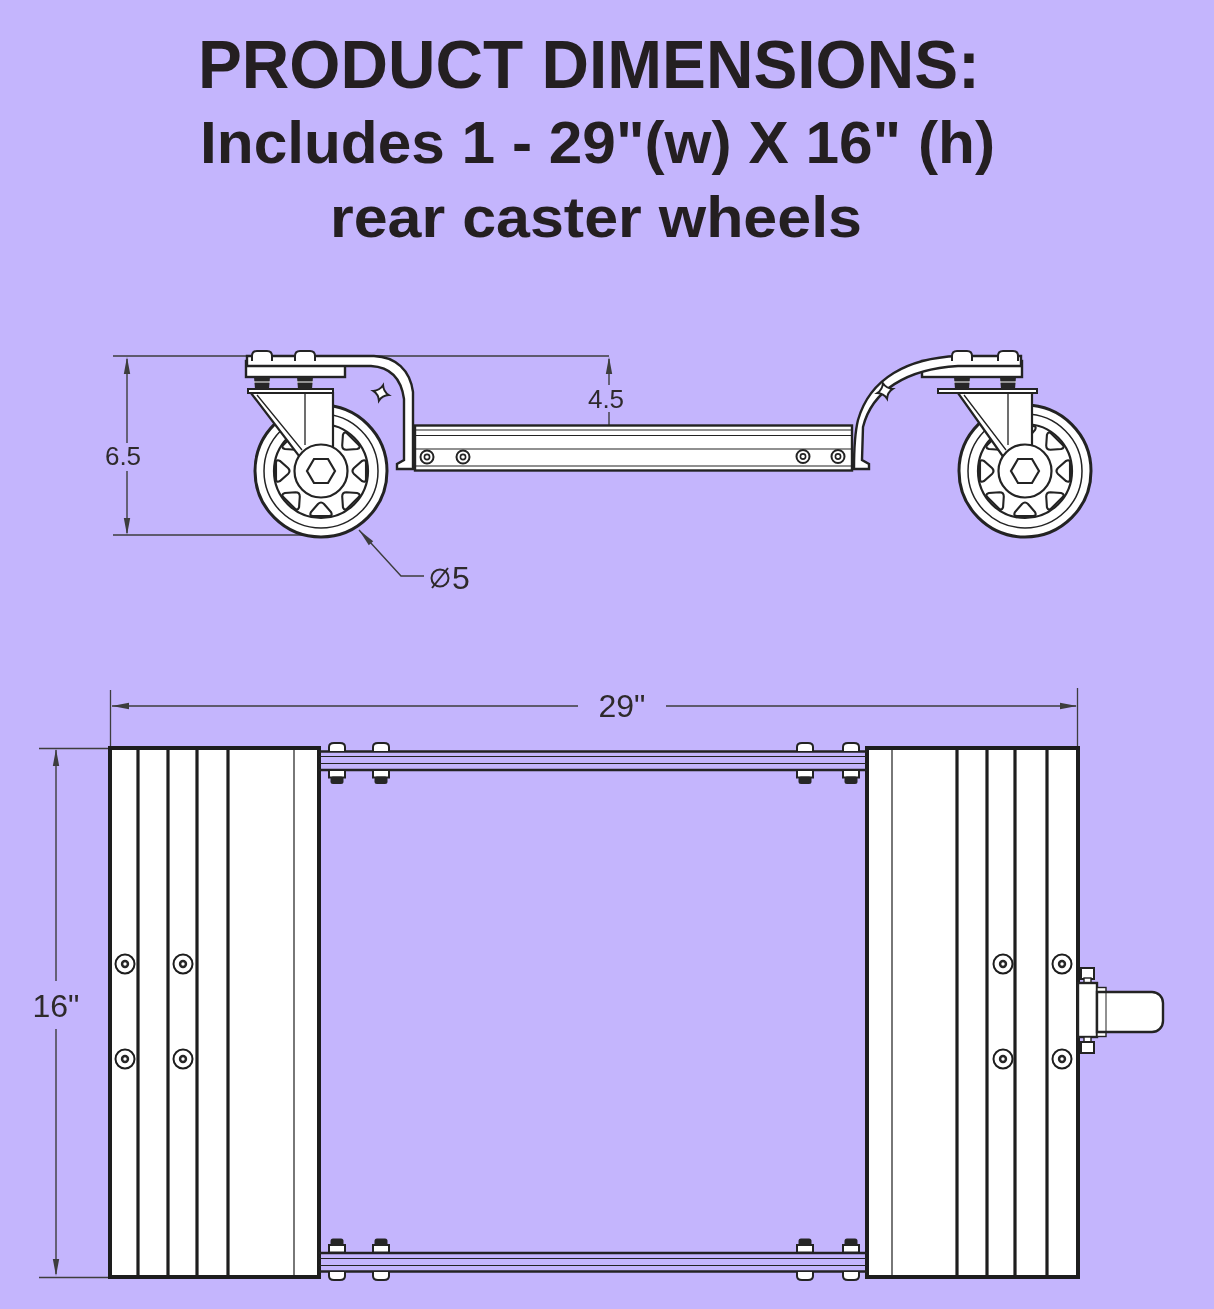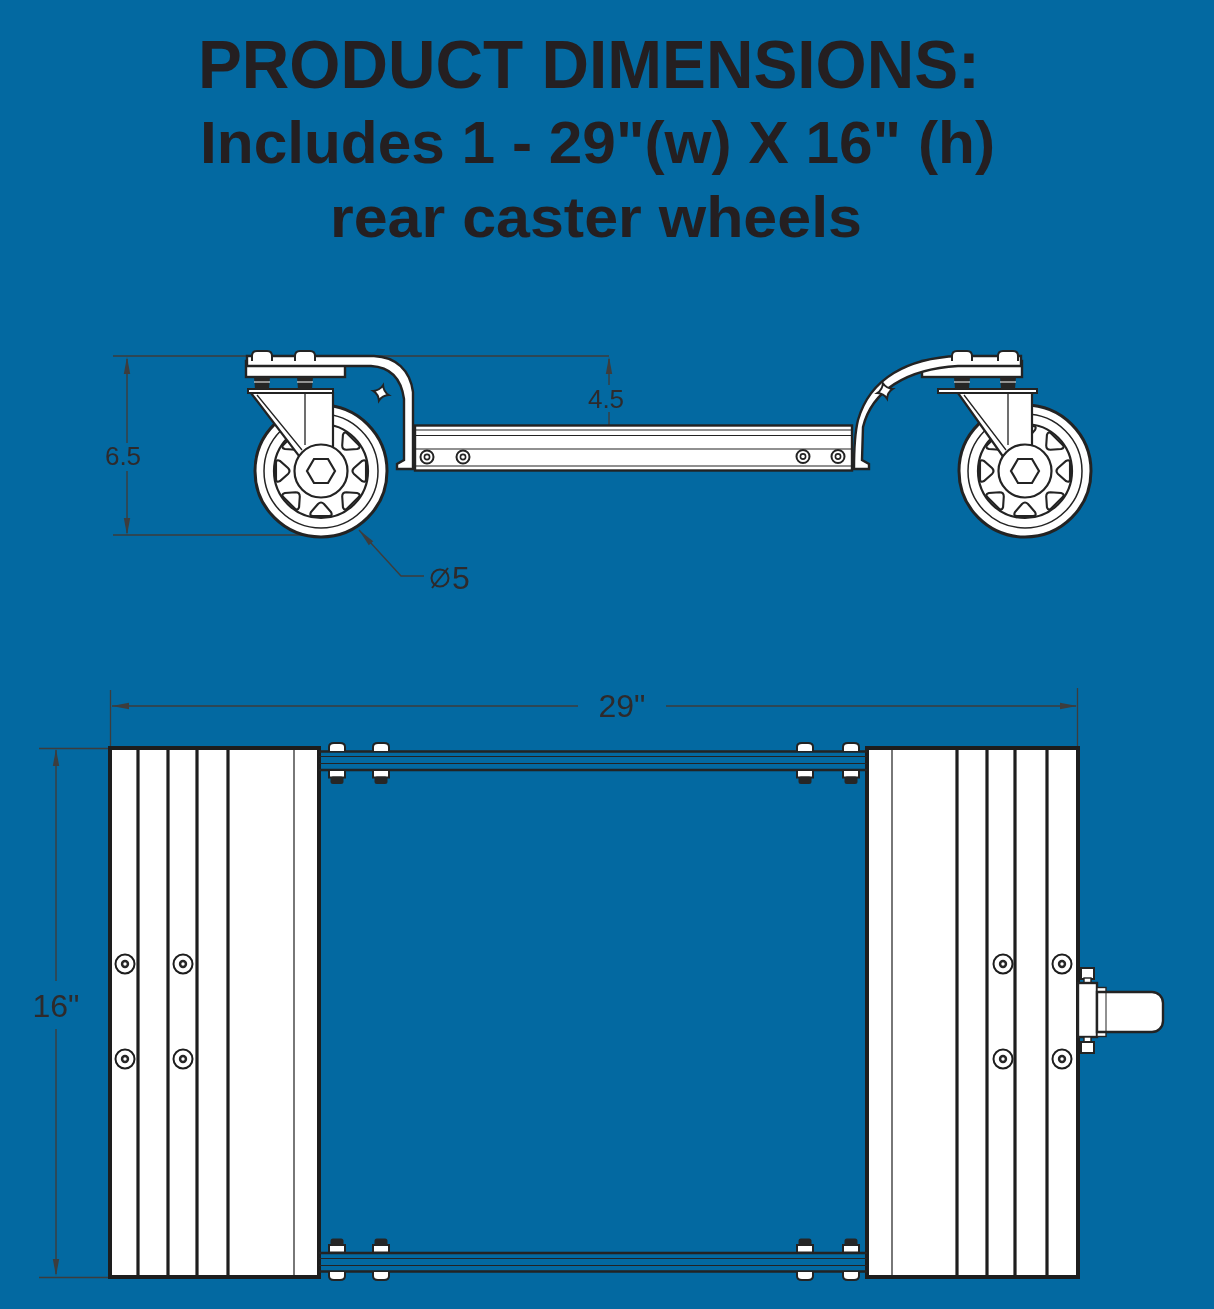--- a/index.html
+++ b/index.html
@@ -1,16 +1,16 @@
 <!DOCTYPE html>
 <html><head>
 <meta charset="utf-8">
 <style>
   html,body{margin:0;padding:0;background:#fff;}
-  #page{width:1214px;height:1309px;position:relative;background:#0369a1;overflow:hidden;}
+  #page{width:1214px;height:1309px;position:relative;background:#c4b5fd;overflow:hidden;}
   svg{display:block;}
   text{font-family:"Liberation Sans",sans-serif;}
   .titleTxt{font-weight:bold;fill:#241f21;}
   .dimTxt{fill:#2e2a2b;}
 </style>
 </head>
 <body>
 
 <div id="page">
 <svg width="1214" height="1309" viewBox="0 0 1214 1309">

